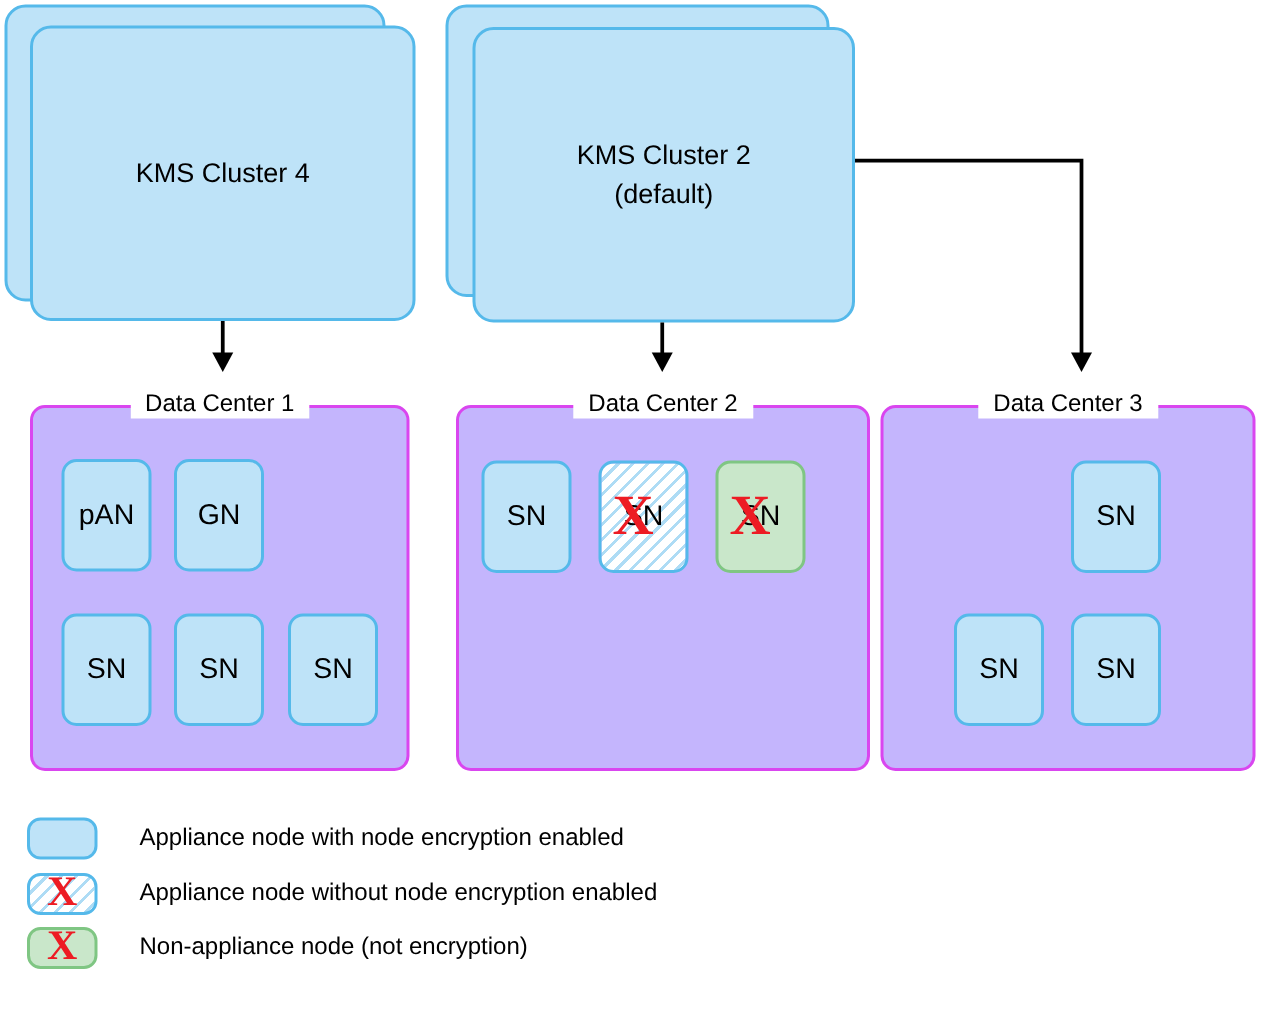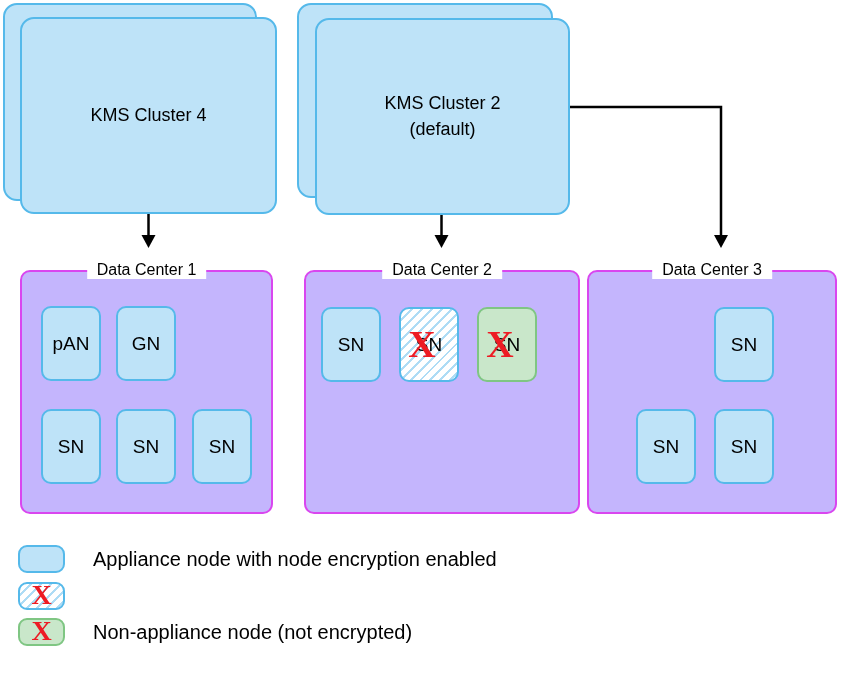--- a/index.html
+++ b/index.html
@@ -121,21 +121,21 @@
     background: #C9E7CA;
     border-color: #7FC683;
   }
   .swatch .xmark {
     font-size: 28px;
     left: 50%;
     top: calc(50% - 1px);
   }
   .legend-label {
     margin-left: 28px;
-    font-size: 20px;
+    font-size: 16px;
     white-space: nowrap;
   }
   #legend-1 { top: 545px; }
   #legend-2 { top: 582px; }
   #legend-3 { top: 618px; }
 </style>
 </head>
 <body>
 
 <div class="canvas">
@@ -218,21 +218,22 @@
   </div>
 
   <div class="legend-item" id="legend-1">
     <span class="swatch"></span>
     <span class="legend-label">Appliance node with node encryption enabled</span>
   </div>
   <div class="legend-item" id="legend-2">
     <span class="swatch hatched">
       <span class="xmark">X</span>
     </span>
+    <span class="legend-label">Appliance node without node encryption enabled</span>
   </div>
   <div class="legend-item" id="legend-3">
     <span class="swatch green">
       <span class="xmark">X</span>
     </span>
-    <span class="legend-label">Non-appliance node (not encrypted)</span>
+    <span class="legend-label">Non-appliance node (not encryption)</span>
   </div>
 
 </div>
 
 </body></html>

